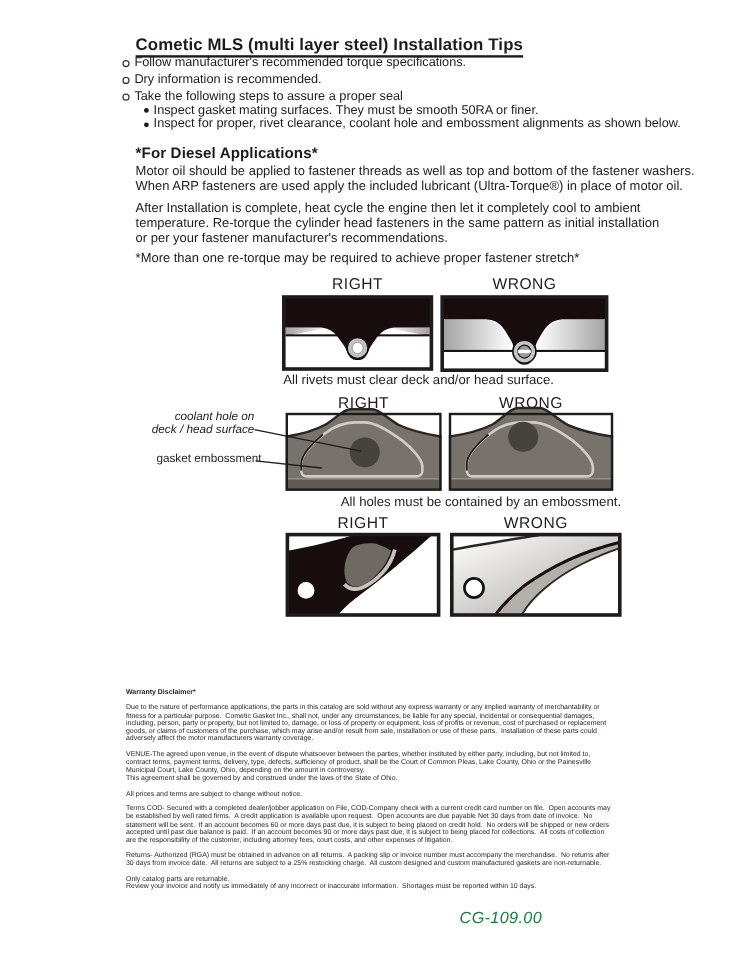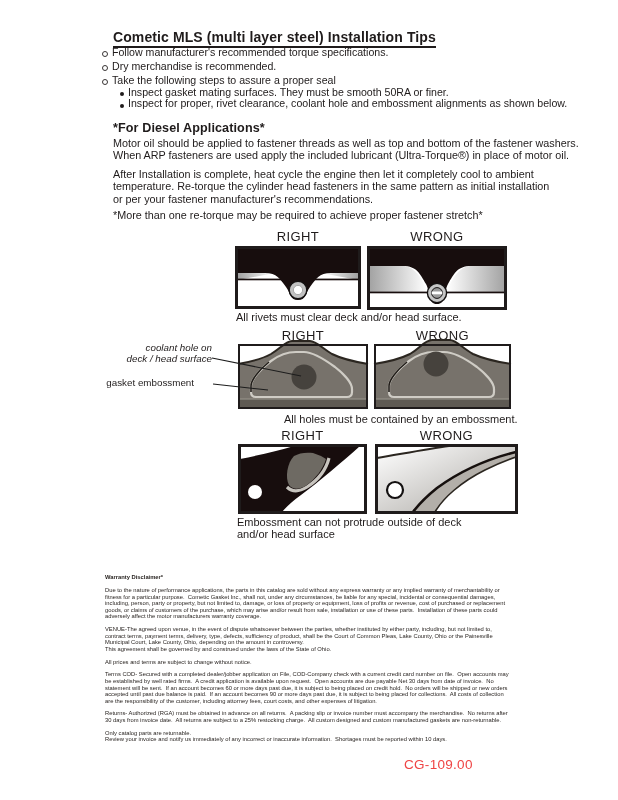--- a/index.html
+++ b/index.html
@@ -7,37 +7,37 @@
     position:relative;width:618px;height:800px;background:#fff;overflow:hidden;
     font-family:"Liberation Sans","DejaVu Sans",sans-serif;color:var(--ink,#1f1b1b);padding-left:12px;
   }
   .abs{position:absolute;}
   .pre{white-space:pre-wrap;}
 
   .title{
     left:113px;top:29px;font-size:14px;font-weight:bold;
     border-bottom:2px solid var(--ink);padding-bottom:1px;letter-spacing:.1px;
   }
-  .bullet-item{left:102px;font-size:10.6px;display:flex;align-items:center;line-height:11.5px;}
+  .bullet-item{left:102px;font-size:10.6px;display:flex;align-items:flex-start;line-height:11.5px;}
   .bullet-item.sub{left:120px;}
   .o-dot{width:4px;height:4px;border:1px solid #3a3636;border-radius:50%;margin:3px 4px 0 0;flex:none;}
   .f-dot{width:4px;height:4px;background:#1f1b1b;border-radius:50%;margin:3.5px 4px 0 0;flex:none;}
 
   .h2{left:113px;font-size:12.6px;font-weight:bold;letter-spacing:.1px;}
   .para{left:113px;width:470px;font-size:10.8px;line-height:12.4px;}
 
   .dg-label{font-size:13px;letter-spacing:.4px;text-align:center;color:#201c1c;}
   .dg-caption{font-size:11px;line-height:12.2px;color:#201c1c;}
   .callout{font-size:9.8px;line-height:11px;text-align:right;color:#201c1c;}
 
   .legal{left:105px;top:574px;width:470px;font-size:5.8px;line-height:6.55px;color:#2a2522;}
   .legal .lg-head{font-weight:bold;margin:0 0 6.5px 0;}
   .legal p{margin:0 0 6.3px 0;}
 
-  .doc-code{left:404px;top:757px;font-size:13.5px;letter-spacing:.3px;color:#ef4444;}
+  .doc-code{left:383px;top:757px;font-size:13.5px;letter-spacing:.3px;color:#15803d;font-style:italic;}
 
   svg{display:block;}
   .panel{overflow:visible;}
   .f-dblack{fill:var(--dblack);}
   .f-pgray{fill:var(--pgray);}
   .f-hole{fill:var(--hole);}
   .f-blob{fill:var(--blob);}
   .f-band2{fill:var(--band2);}
   .s-ink{stroke:var(--ink);}
   .s-odark{stroke:var(--odark);}
@@ -65,21 +65,21 @@
   </svg>
 
   <div class="abs title">Cometic MLS (multi layer steel) Installation Tips</div>
 
   <div class="abs bullet-item" style="top:47px;">
     <span class="o-dot"></span>
     <span>Follow manufacturer's recommended torque specifications.</span>
   </div>
   <div class="abs bullet-item" style="top:61px;">
     <span class="o-dot"></span>
-    <span>Dry merchandise is recommended.</span>
+    <span>Dry information is recommended.</span>
   </div>
   <div class="abs bullet-item" style="top:74.5px;">
     <span class="o-dot"></span>
     <span>Take the following steps to assure a proper seal</span>
   </div>
   <div class="abs bullet-item sub" style="top:86.5px;">
     <span class="f-dot"></span>
     <span>Inspect gasket mating surfaces.  They must be smooth 50RA or finer.</span>
   </div>
   <div class="abs h2" style="top:121px;">*For Diesel Applications*</div>
@@ -123,21 +123,21 @@
     <circle cx="70" cy="47" r="9.6" fill="#c6c6c6" stroke="#141111" stroke-width="1.4"></circle>
     <circle cx="70" cy="47" r="5.4" fill="#9a9a9a" stroke="#141111" stroke-width="1"></circle>
     <rect x="63" y="45.5" width="14" height="2.8" fill="#ffffff" clip-path="url(#clipRivB)"></rect>
     <rect x="1.5" y="1.5" width="137" height="61" fill="none" class="s-ink" stroke-width="3"></rect>
   </svg>
 
   <div class="abs dg-caption" style="left:236px;top:311px;">All rivets must clear deck and/or head surface.</div>
 
   <div class="abs callout pre" style="left:90px;top:342px;width:122px;font-style:italic;">coolant hole on
 deck / head surface</div>
-  <div class="abs callout" style="left:72px;top:377px;width:122px;">gasket embossment</div>
+  <div class="abs callout" style="left:96px;top:377px;width:122px;">gasket embossment</div>
 
   <div class="abs dg-label" style="left:238px;top:328px;width:130px;">RIGHT</div>
   <div class="abs dg-label" style="left:374px;top:328px;width:137px;">WRONG</div>
 
   <svg class="abs panel" style="left:238px;top:344px;" width="130" height="65" viewBox="0 0 130 65">
     <rect x="1" y="1" width="128" height="63" fill="#ffffff"></rect>
     <path class="f-pgray" d="M0,20 C12,18 24,15 33,10 C43,4 48,-3 54,-3 L72,-3 C78,-3 84,4 94,10 C104,15 118,18 130,20 L130,65 L0,65 Z"></path>
     <path d="M0,20 C12,18 24,15 33,10 C43,4 48,-3 54,-3 L72,-3 C78,-3 84,4 94,10 C104,15 118,18 130,20" fill="none" class="s-odark" stroke-width="2"></path>
     <path d="M18,53 C15,53 13,51 13,48 L13,42 C13,36 22,25 33,17 C41,11 50,8 58,8 L66,8 C74,8 86,15 97,23 C106,30 114,39 114,45 L114,48 C114,51 112,53 109,53 Z" fill="none" stroke="var(--eline)" stroke-width="2.2"></path>
     <path d="M13,48 L13,42 C13,36 21,26 31,18" fill="none" stroke="#211d19" stroke-width="1.6"></path>
@@ -182,22 +182,20 @@
     <rect x="1.5" y="1.5" width="140" height="67" fill="#ffffff"></rect>
     <path d="M2,14 C26,10 52,5 74,2 L141,2 L141,8 C112,15 84,28 62,44 C52,52 44,60 38,68 L2,68 Z" fill="url(#gradDeck)"></path>
     <path class="f-band2" d="M141,8 C112,15 84,28 62,44 C52,52 44,60 38,68 L60,68 C68,54 86,38 110,26 C122,20 132,16 141,13 Z"></path>
     <path d="M2,14 C26,10 52,5 74,2" fill="none" class="s-odark" stroke-width="2"></path>
     <path d="M141,8 C112,15 84,28 62,44 C52,52 44,60 38,68" fill="none" stroke="#16100e" stroke-width="2.6"></path>
     <path d="M141,13 C132,16 122,20 110,26 C86,38 68,54 60,68" fill="none" class="s-odark" stroke-width="1.6"></path>
     <circle cx="20" cy="46" r="8" fill="#ffffff" stroke="#141111" stroke-width="2.2"></circle>
     <rect x="1.5" y="1.5" width="140" height="67" fill="none" class="s-ink" stroke-width="3"></rect>
   </svg>
 
-  <div class="abs dg-caption pre" style="left:237px;top:516px;">Embossment can not protrude outside of deck
-and/or head surface</div>
 
   <div class="abs legal">
     <p class="lg-head">Warranty Disclaimer*</p>
     <p class="pre">Due to the nature of performance applications, the parts in this catalog are sold without any express warranty or any implied warranty of merchantability or
 fitness for a particular purpose.  Cometic Gasket Inc., shall not, under any circumstances, be liable for any special, incidental or consequential damages,
 including, person, party or property, but not limited to, damage, or loss of property or equipment, loss of profits or revenue, cost of purchased or replacement
 goods, or claims of customers of the purchase, which may arise and/or result from sale, installation or use of these parts.  Installation of these parts could
 adversely affect the motor manufacturers warranty coverage.</p>
     <p class="pre">VENUE-The agreed upon venue, in the event of dispute whatsoever between the parties, whether instituted by either party, including, but not limited to,
 contract terms, payment terms, delivery, type, defects, sufficiency of product, shall be the Court of Common Pleas, Lake County, Ohio or the Painesville

